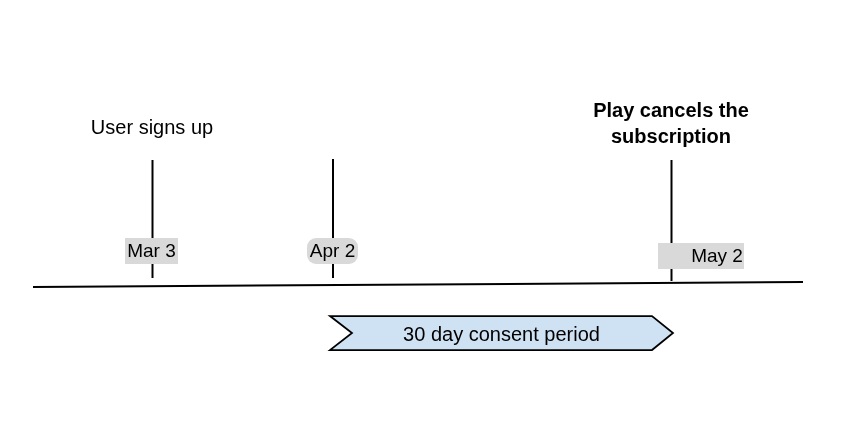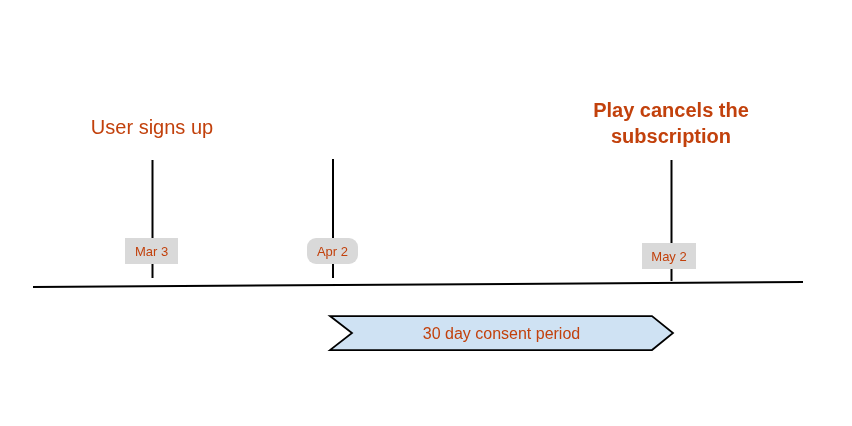--- a/index.html
+++ b/index.html
@@ -6,21 +6,21 @@
     margin: 0;
     padding: 0;
     background: #ffffff;
   }
   #stage {
     position: relative;
     width: 852px;
     height: 426px;
     background: #ffffff;
     font-family: "Liberation Sans", sans-serif;
-    color: #c2410c;
+    color: #000000;
     overflow: hidden;
   }
   #diagram-svg {
     position: absolute;
     left: 0;
     top: 0;
     width: 852px;
     height: 426px;
     z-index: 1;
   }
@@ -47,30 +47,30 @@
     white-space: pre-line;
     z-index: 2;
   }
   .date-chip {
     position: absolute;
     height: 26px;
     background: #d9d9d9;
     display: flex;
     align-items: center;
     justify-content: center;
-    font-size: 13px;
+    font-size: 19px;
     z-index: 3;
   }
   .banner-label {
     position: absolute;
     left: 330px;
     top: 321px;
     width: 343px;
     text-align: center;
-    font-size: 16px;
+    font-size: 20px;
     line-height: 26px;
     z-index: 2;
   }
 </style>
 </head>
 <body>
 
 <div id="stage">
 
   <svg id="diagram-svg" viewBox="0 0 852 426" xmlns="http://www.w3.org/2000/svg">
@@ -83,17 +83,17 @@
 
     <polygon class="banner-shape" points="330,316 652,316 673,333 652,350 330,350 352,333" fill="#cfe2f3"></polygon>
   </svg>
 
   <div class="event-label" style="left:152px; top:114px;">User signs up</div>
   <div class="event-label" style="left:671px; top:97px;font-weight:bold;">Play cancels the
 subscription</div>
 
   <div class="date-chip" style="left:125px; top:238px; width:53px;">Mar 3</div>
   <div class="date-chip" style="left:307px; top:238px; width:51px;border-radius:9px;">Apr 2</div>
-  <div class="date-chip" style="left:642px; top:243px; width:54px;">May 2</div>
+  <div class="date-chip" style="left:658px; top:243px; width:54px;padding-left:32px;">May 2</div>
 
   <div class="banner-label">30 day consent period</div>
 
 </div>
 
 </body></html>

